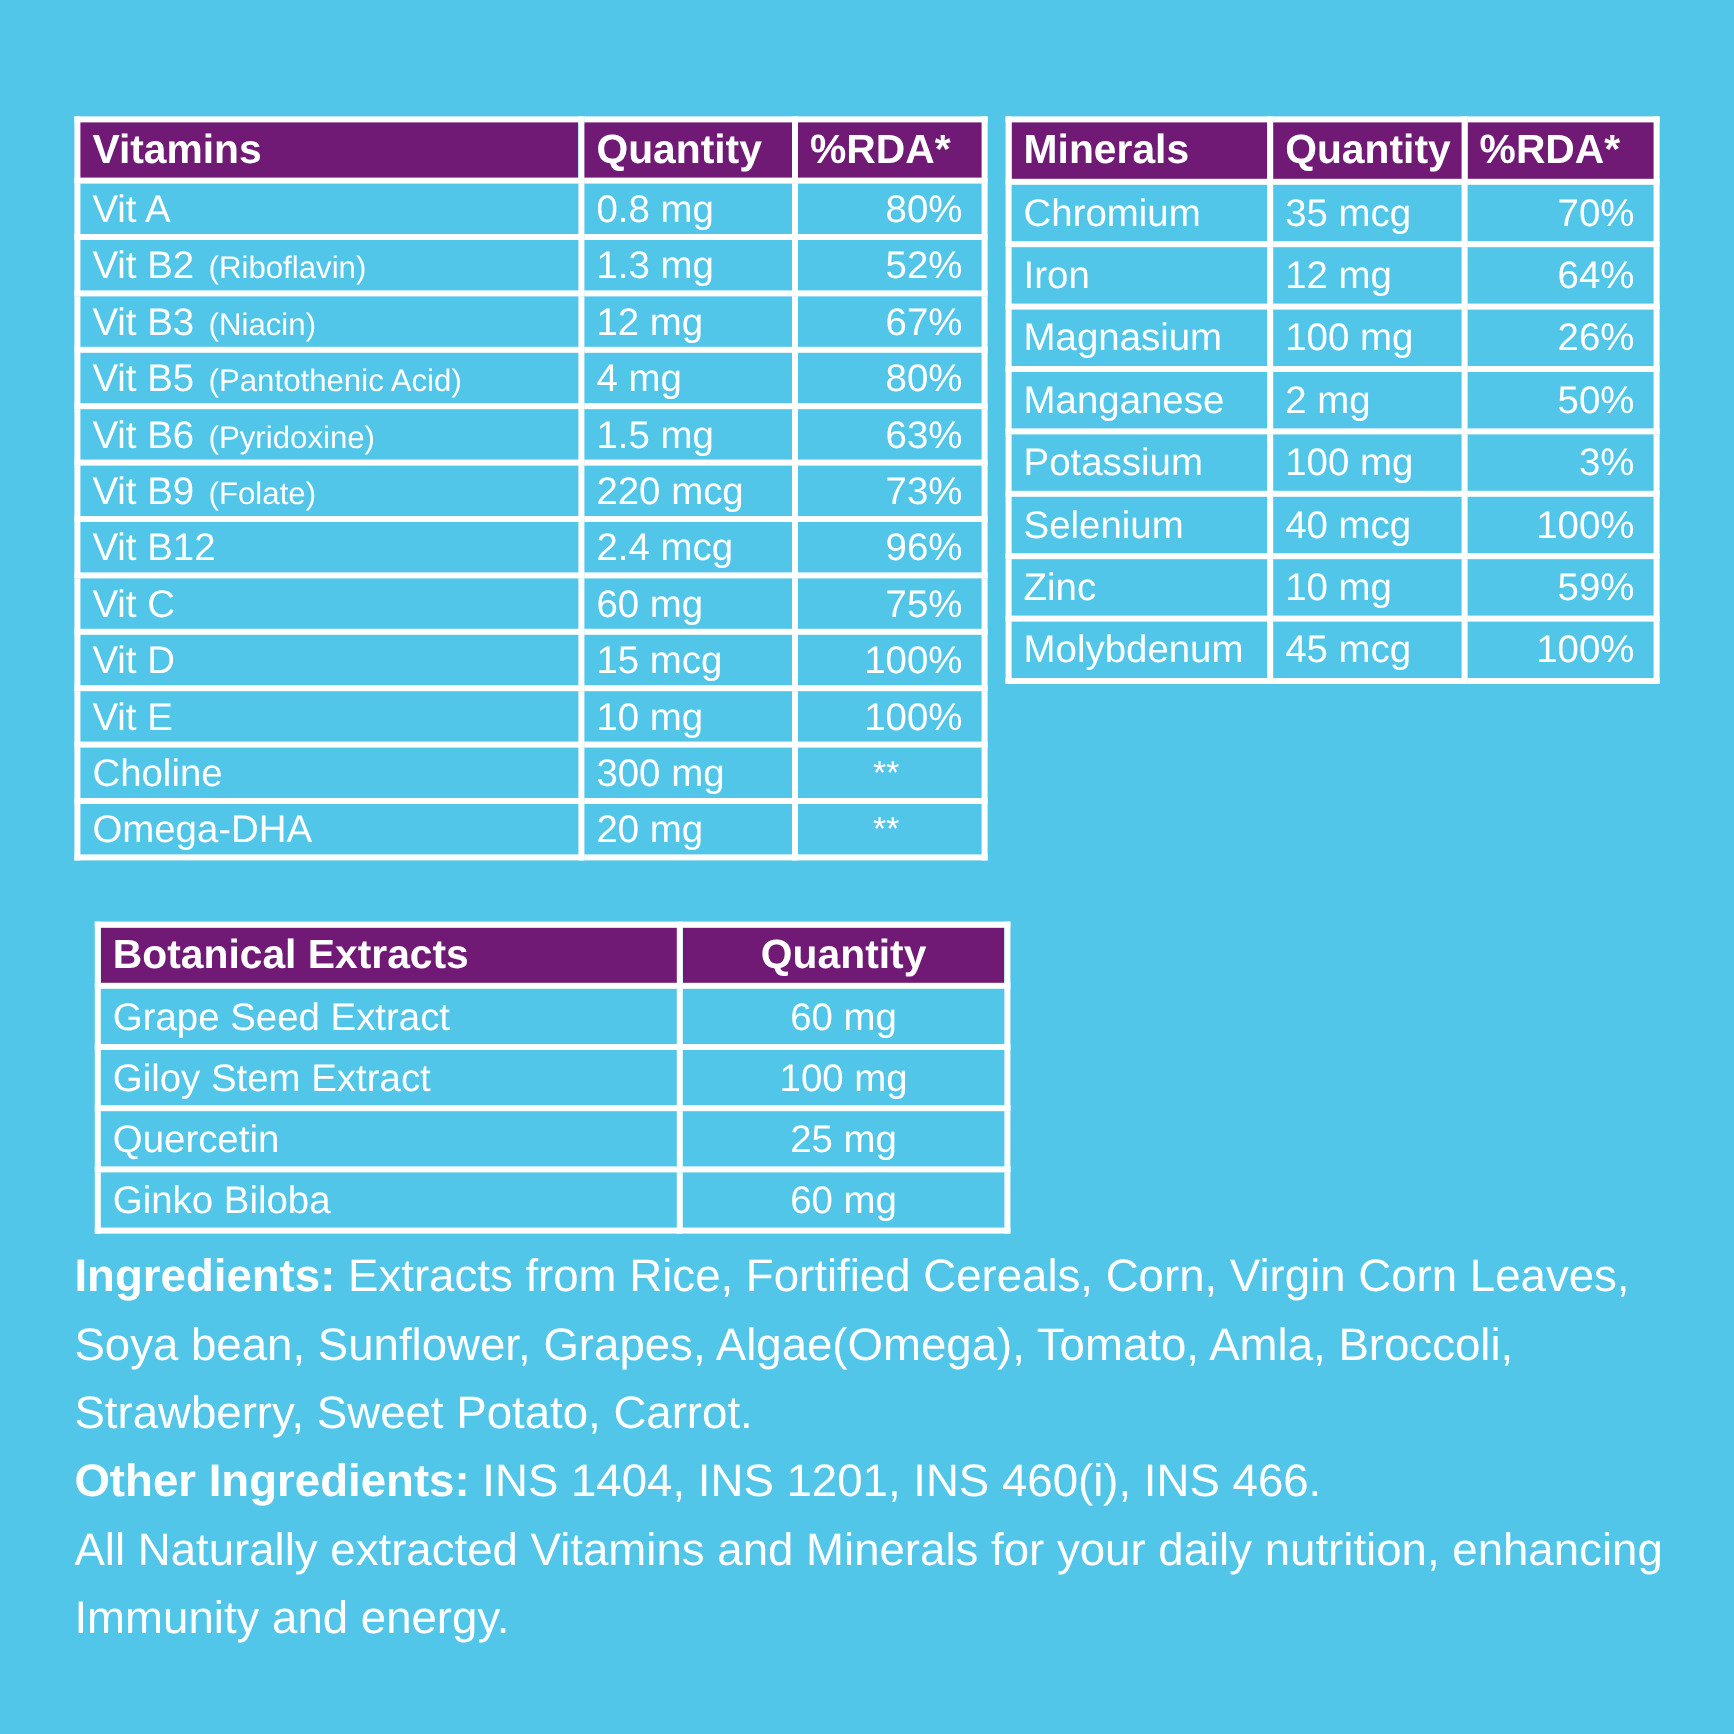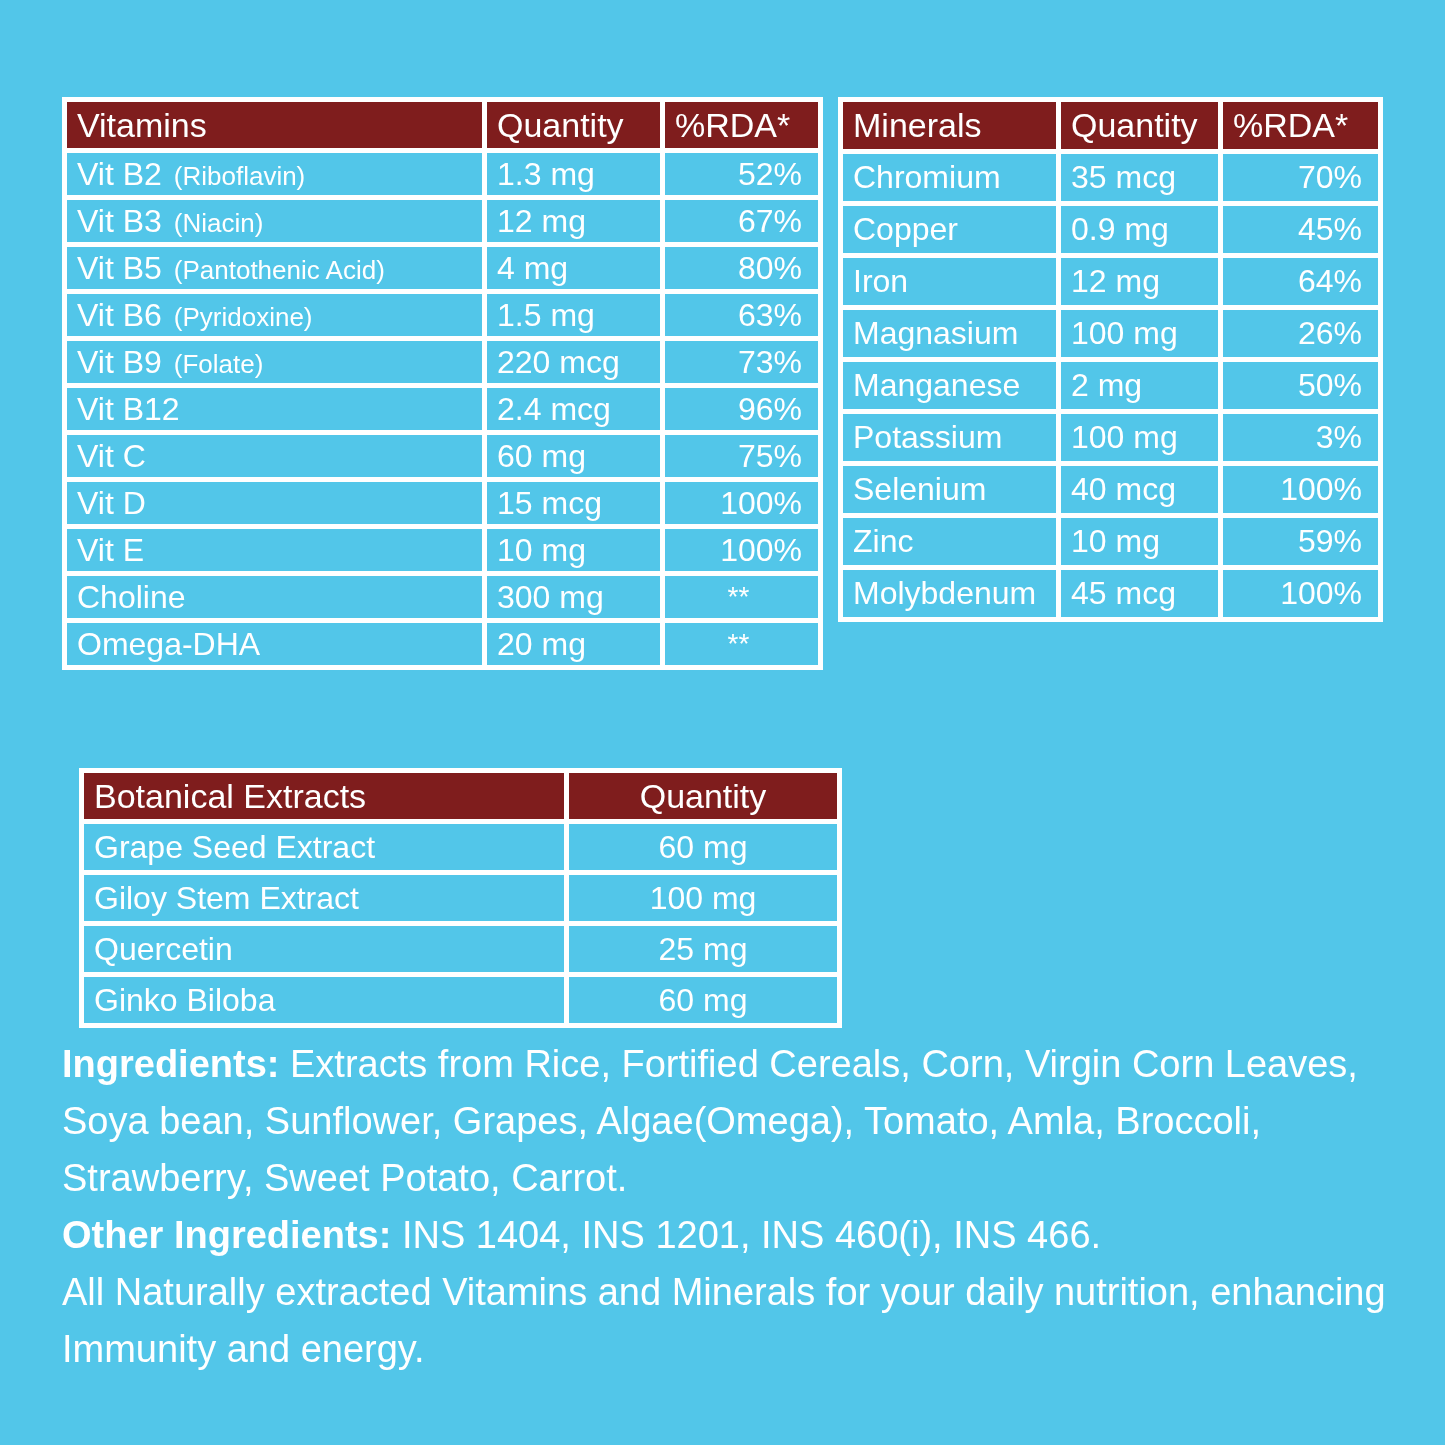--- a/index.html
+++ b/index.html
@@ -19,23 +19,23 @@
     position: absolute;
     border-collapse: collapse;
     table-layout: fixed;
   }
   th, td {
     border: 5px solid #ffffff;
     overflow: hidden;
     white-space: nowrap;
   }
   th {
-    background: #7f1d1d;
+    background: #701a75;
     font-size: 34px;
-    font-weight: normal;
+    font-weight: bold;
     text-align: left;
     padding: 2px 10px;
     height: 42px;
   }
   td {
     background: #52c6e9;
     font-size: 32px;
     font-weight: normal;
     padding: 2px 10px;
   }
@@ -77,20 +77,25 @@
     <col style="width:178px">
     <col style="width:158px">
   </colgroup>
   <tbody>
       <tr>
     <th>Vitamins</th>
     <th>Quantity</th>
     <th>%RDA*</th>
   </tr>
   <tr>
+    <td><span>Vit A</span><span class="paren"></span></td>
+    <td class="qty-cell">0.8 mg</td>
+    <td class="rda-cell">80%</td>
+  </tr>
+  <tr>
     <td><span>Vit B2</span><span class="paren">(Riboflavin)</span></td>
     <td class="qty-cell">1.3 mg</td>
     <td class="rda-cell">52%</td>
   </tr>
   <tr>
     <td><span>Vit B3</span><span class="paren">(Niacin)</span></td>
     <td class="qty-cell">12 mg</td>
     <td class="rda-cell">67%</td>
   </tr>
   <tr>
@@ -152,25 +157,20 @@
     <th>Minerals</th>
     <th>Quantity</th>
     <th>%RDA*</th>
   </tr>
   <tr>
     <td>Chromium</td>
     <td class="qty-cell">35 mcg</td>
     <td class="rda-cell">70%</td>
   </tr>
   <tr>
-    <td>Copper</td>
-    <td class="qty-cell">0.9 mg</td>
-    <td class="rda-cell">45%</td>
-  </tr>
-  <tr>
     <td>Iron</td>
     <td class="qty-cell">12 mg</td>
     <td class="rda-cell">64%</td>
   </tr>
   <tr>
     <td>Magnasium</td>
     <td class="qty-cell">100 mg</td>
     <td class="rda-cell">26%</td>
   </tr>
   <tr>

